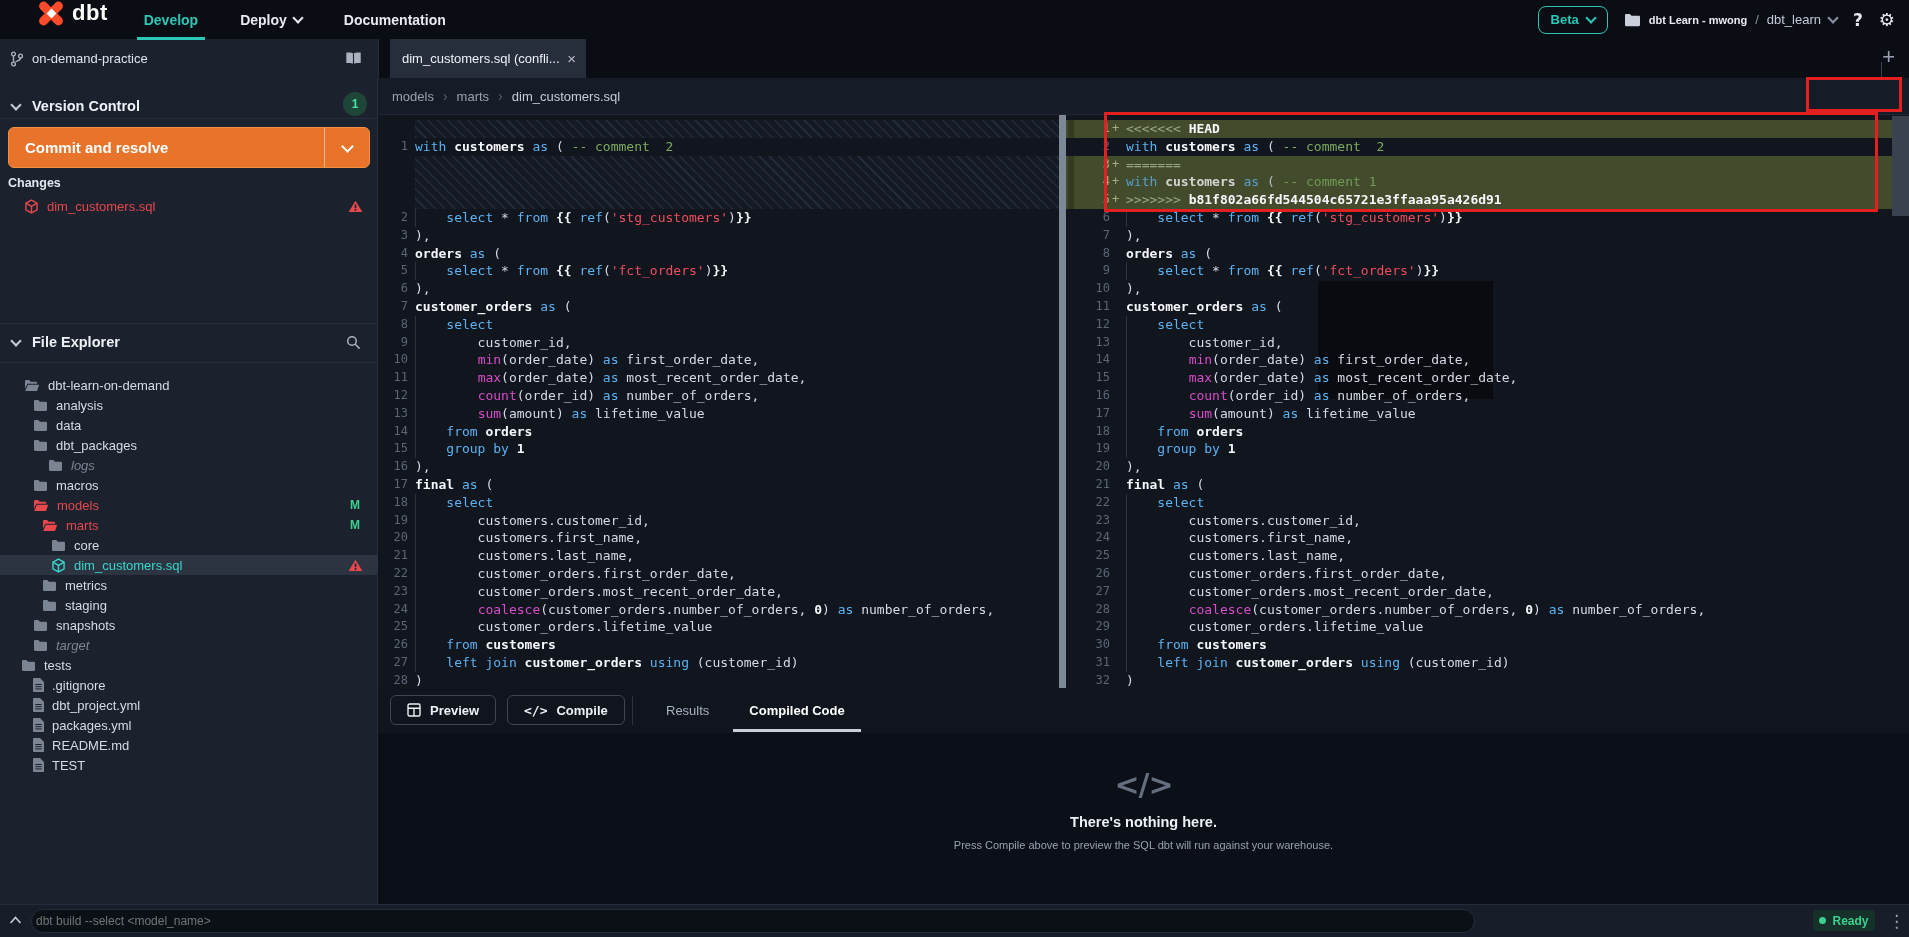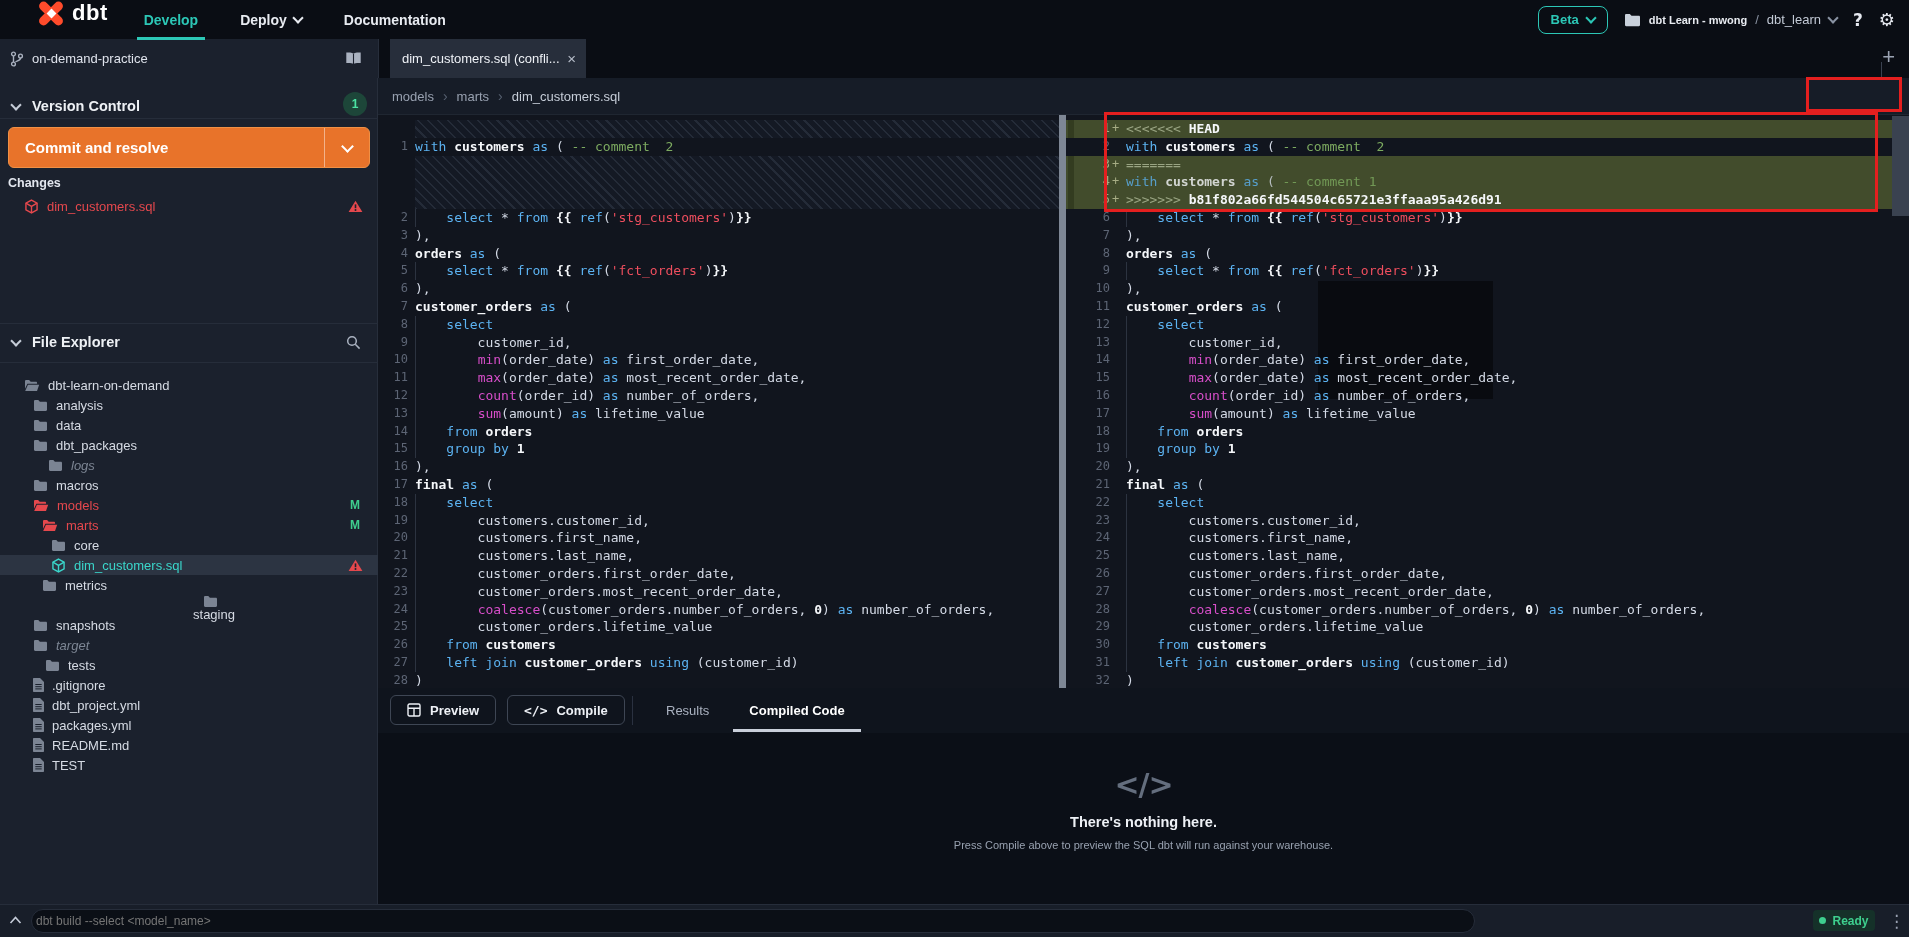--- a/index.html
+++ b/index.html
@@ -339,21 +339,21 @@
           </span>
         </div>
         <div class="trow" style="padding-left: 42px;">
           <span class="tic">
             <svg width="15" height="12" viewBox="0 0 15 12" fill="currentColor">
               <path d="M1 2.2C1 1.5 1.6 1 2.2 1h3.1l1.6 1.7h5.9c.7 0 1.2.5 1.2 1.2v6.9c0 .7-.5 1.2-1.2 1.2H2.2C1.6 12 1 11.5 1 10.8z"></path>
             </svg>
           </span>
           <span class="tnm">metrics</span>
         </div>
-        <div class="trow" style="padding-left: 42px; flex-direction: column;">
+        <div class="trow" style="padding-left: 42px;">
           <span class="tic">
             <svg width="15" height="12" viewBox="0 0 15 12" fill="currentColor">
               <path d="M1 2.2C1 1.5 1.6 1 2.2 1h3.1l1.6 1.7h5.9c.7 0 1.2.5 1.2 1.2v6.9c0 .7-.5 1.2-1.2 1.2H2.2C1.6 12 1 11.5 1 10.8z"></path>
             </svg>
           </span>
           <span class="tnm">staging</span>
         </div>
         <div class="trow" style="padding-left: 33px;">
           <span class="tic">
             <svg width="15" height="12" viewBox="0 0 15 12" fill="currentColor">
@@ -363,21 +363,21 @@
           <span class="tnm">snapshots</span>
         </div>
         <div class="trow muted" style="padding-left: 33px;">
           <span class="tic">
             <svg width="15" height="12" viewBox="0 0 15 12" fill="currentColor">
               <path d="M1 2.2C1 1.5 1.6 1 2.2 1h3.1l1.6 1.7h5.9c.7 0 1.2.5 1.2 1.2v6.9c0 .7-.5 1.2-1.2 1.2H2.2C1.6 12 1 11.5 1 10.8z"></path>
             </svg>
           </span>
           <span class="tnm">target</span>
         </div>
-        <div class="trow" style="padding-left: 45px;">
+        <div class="trow" style="padding-left: 21px;">
           <span class="tic">
             <svg width="15" height="12" viewBox="0 0 15 12" fill="currentColor">
               <path d="M1 2.2C1 1.5 1.6 1 2.2 1h3.1l1.6 1.7h5.9c.7 0 1.2.5 1.2 1.2v6.9c0 .7-.5 1.2-1.2 1.2H2.2C1.6 12 1 11.5 1 10.8z"></path>
             </svg>
           </span>
           <span class="tnm">tests</span>
         </div>
         <div class="trow" style="padding-left: 33px;">
           <span class="tic">
             <svg width="11" height="14" viewBox="0 0 11 14" fill="currentColor">

